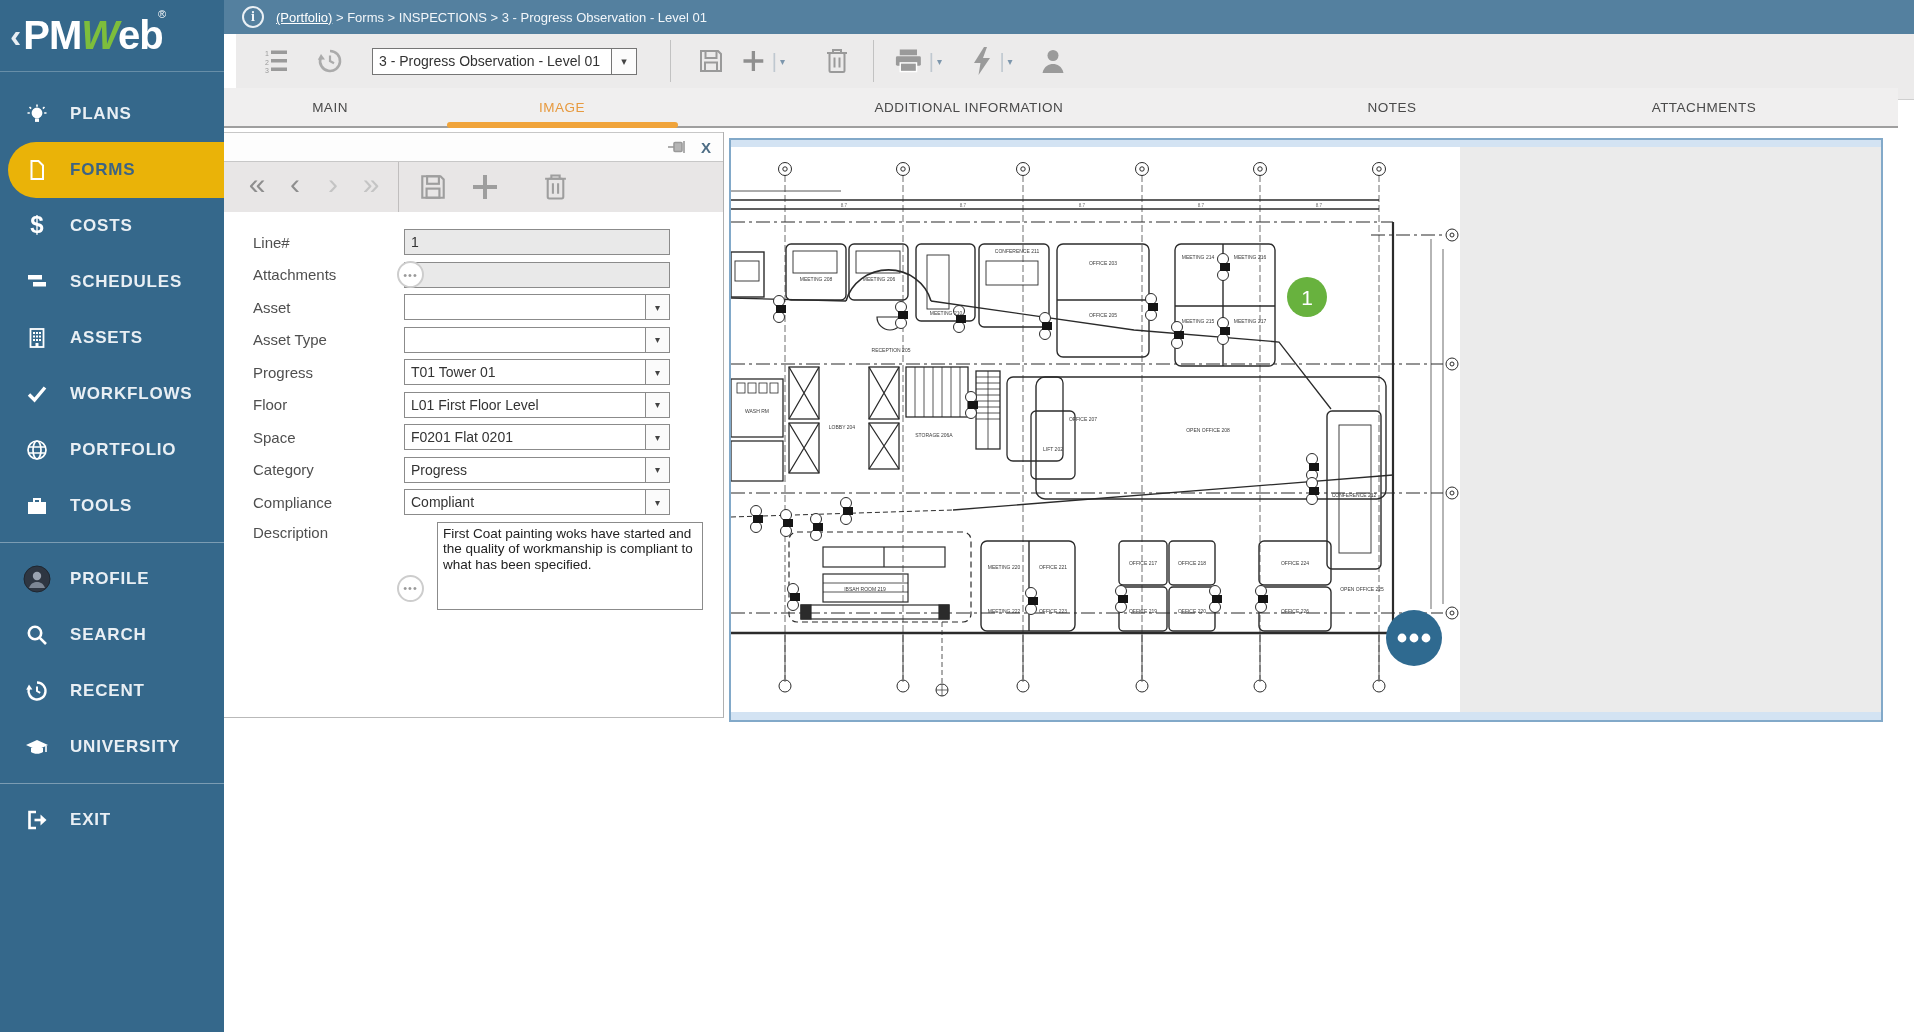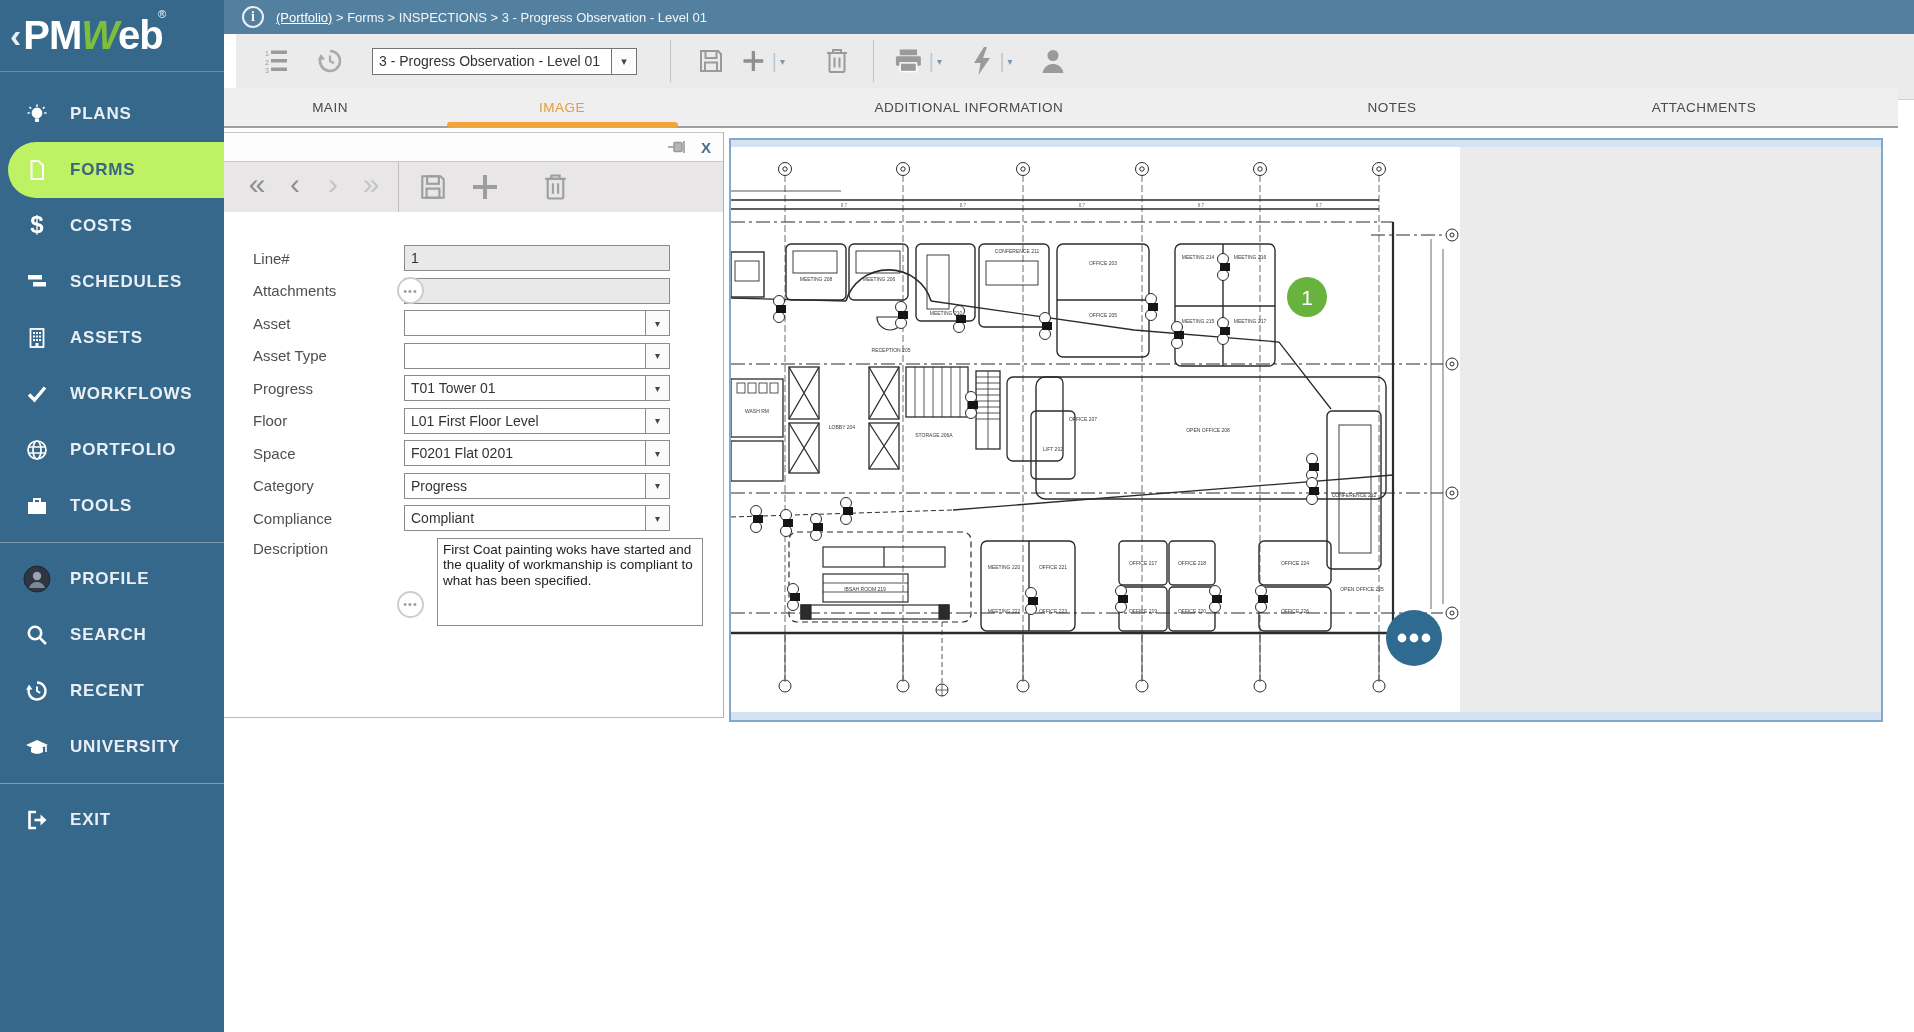--- a/index.html
+++ b/index.html
@@ -15,21 +15,21 @@
   .logo-text { font-size:40px; font-weight:bold; color:#fff; letter-spacing:-1px; }
   .logo-w { color:#7DBE3C; font-style:italic; }
   .logo-reg { position:absolute; top:8px; left:158px; color:#fff; font-size:11px; }
   .nav { padding-top:14px; }
   .nav-item { height:56px; display:flex; align-items:center; padding-left:22px;
     cursor:pointer; position:relative; }
   .nav-item .nicon { width:30px; height:26px; display:flex; align-items:center;
     justify-content:center; margin-right:18px; flex:0 0 30px; }
   .nav-item .nlabel { color:#E9EFF4; font-size:17px; font-weight:bold;
     letter-spacing:.8px; }
-  .nav-item.active { background:#bef264; border-radius:28px 0 0 28px;
+  .nav-item.active { background:#eab308; border-radius:28px 0 0 28px;
     margin-left:8px; padding-left:14px; }
   .nav-item.active .nlabel { color:#3C6484; }
   .nav-sep { height:1px; background:rgba(255,255,255,.35); margin:8px 0; }
 
   
   .topbar { position:absolute; left:224px; top:0; right:0; height:34px;
     background:#54809F; display:flex; align-items:center; color:#F2F6FA; }
   .info-icon { width:22px; height:22px; border:2px solid #EAF0F5; border-radius:50%;
     margin-left:18px; display:flex; align-items:center; justify-content:center;
     font-size:14px; font-weight:bold; font-family:"Liberation Serif",serif; }
@@ -76,21 +76,21 @@
   .fp-close { position:absolute; right:12px; top:6px; font-size:15px;
     font-weight:bold; color:#4D6D85; cursor:pointer; }
   .fp-toolbar { height:50px; background:#E8E6E6; display:flex; align-items:center;
     position:relative; }
   .nav-arrow { font-size:30px; color:#8E8E8E; width:38px; text-align:center;
     cursor:pointer; line-height:1; padding-bottom:6px; }
   .nav-arrow.dis { color:#C4C4C4; }
   .fp-tb-div { width:1px; height:50px; background:#C0BEBE; margin:0 8px; }
   .fp-ic { width:52px; display:flex; justify-content:center; cursor:pointer; }
 
-  .form-area { padding-top:33px; position:relative; }
+  .form-area { padding-top:17px; position:relative; }
   .frow { position:relative; display:flex; align-items:center; height:26px;
     margin-bottom:6.5px; padding-left:29px; }
   .frow .lbl { width:151px; font-size:15px; color:#4F4F4F; }
   .fld { width:266px; height:26px; border:1px solid #8B8B8B; display:flex;
     background:#fff; }
   .fld.ro { background:#E9E9E9; }
   .fld input { border:0; background:transparent; width:100%; font-size:14px;
     color:#333; padding:0 6px; font-family:inherit; outline:none; }
   .sel-text { flex:1; font-size:14px; color:#333; padding:4px 6px;
     white-space:nowrap; overflow:hidden; }

